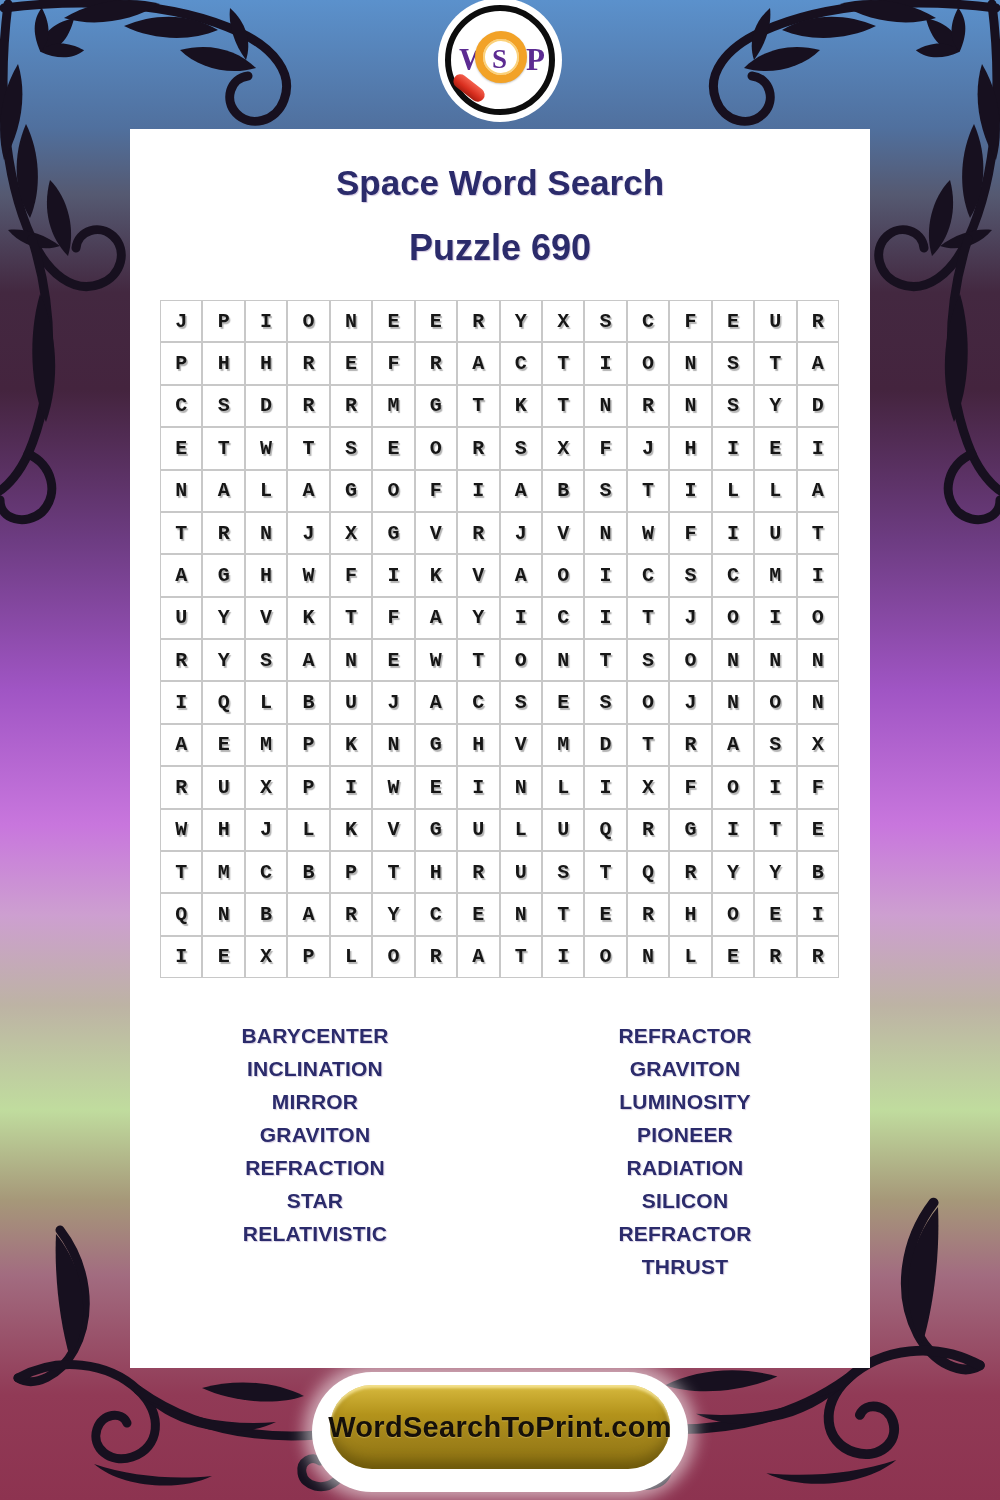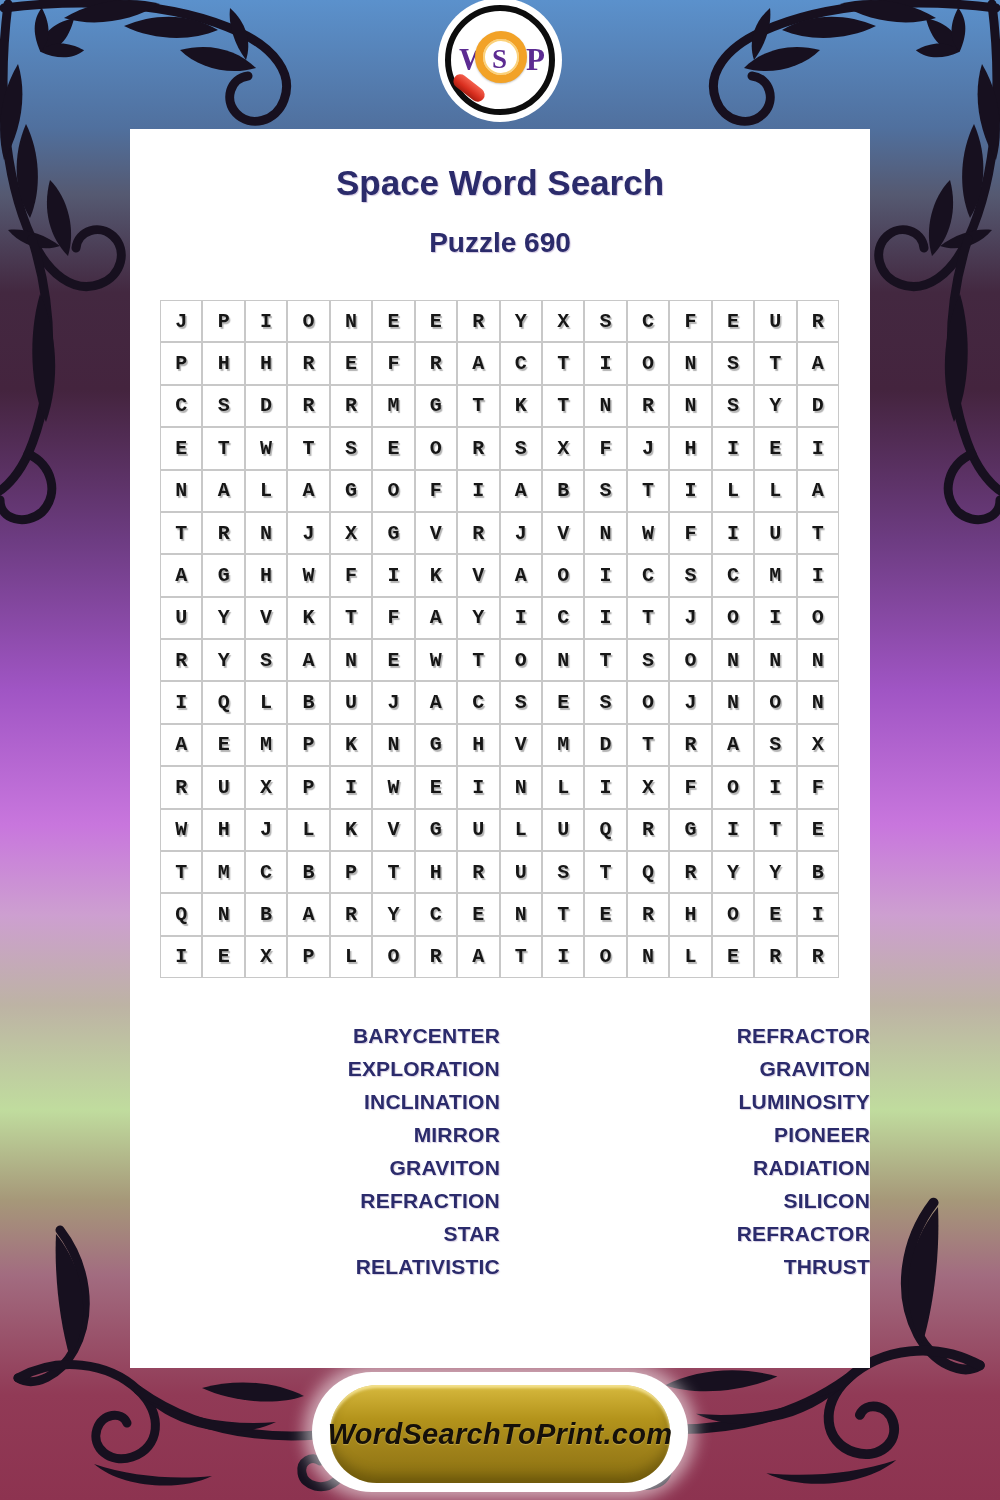--- a/index.html
+++ b/index.html
@@ -36,42 +36,42 @@
     position:absolute;left:130px;top:129px;width:740px;height:1239px;
     background:#ffffff;
   }
   .title{
     position:absolute;top:34px;left:0;width:100%;text-align:center;
     font-size:35px;font-weight:bold;color:#2b2b6b;
     text-shadow:1px 1px 1px rgba(120,90,160,0.35);
   }
   .subtitle{
     position:absolute;top:98px;left:0;width:100%;text-align:center;
-    font-size:28px;font-weight:bold;color:#2b2b6b;
+    font-size:36px;font-weight:bold;color:#2b2b6b;
     text-shadow:1px 1px 1px rgba(120,90,160,0.35);
   }
   
   .grid{
     position:absolute;left:30px;top:171px;width:679px;height:678px;
     display:grid;grid-template-columns:repeat(16,1fr);grid-template-rows:repeat(16,1fr);
     background:#ffffff;
   }
   .cell{
     border:1px solid #c8c8c8;
     display:flex;align-items:center;justify-content:center;
     font-family:"Liberation Mono","DejaVu Sans Mono",monospace;
     font-size:20px;font-weight:bold;color:#161616;
     text-shadow:1.5px 1.5px 1px rgba(0,0,0,0.30);
     background:#ffffff;
   }
   
   .words{
     position:absolute;top:890px;left:0;width:100%;display:flex;
   }
-  .word-col{flex:1;text-align:right;}
+  .word-col{flex:1;text-align:center;}
   .word{
     font-size:21px;font-weight:bold;color:#2b2b6b;line-height:33px;
     letter-spacing:0.2px;
     text-shadow:1px 1px 1px rgba(120,90,160,0.30);
   }
   
   .logo{
     position:absolute;left:438px;top:-2px;width:124px;height:124px;
     background:#ffffff;border-radius:50%;z-index:5;
   }
@@ -96,24 +96,24 @@
     background:linear-gradient(180deg,#f4614e 0%,#d92f1f 60%,#a81e12 100%);
     transform:rotate(38deg);z-index:2;
   }
   
   .banner-outer{
     position:absolute;left:312px;top:1372px;width:376px;height:120px;
     background:#ffffff;border-radius:60px;z-index:6;
     box-shadow:0 0 16px 8px rgba(255,255,255,0.55);
   }
   .banner-gold{
-    position:absolute;left:18px;top:13px;width:340px;height:98px;border-radius:47px;
+    position:absolute;left:18px;top:13px;width:340px;height:84px;border-radius:47px;
     background:linear-gradient(180deg,#d7b93e 0%,#b3931b 35%,#a0821a 65%,#8a7010 100%);
     box-shadow:inset 0 3px 3px rgba(255,240,170,0.75), inset 0 -8px 12px rgba(55,42,0,0.35);
-    display:flex;align-items:center;justify-content:center;font-style:italic;
+    display:flex;align-items:center;justify-content:center;
   }
   .banner-text{
     font-size:29px;font-weight:bold;color:#15100a;letter-spacing:0.3px;
     text-shadow:0 1px 1px rgba(255,235,160,0.35);
   }
 </style>
 </head>
 <body>
 
 <div class="page">
@@ -434,21 +434,20 @@
         <div class="cell">N</div>
         <div class="cell">L</div>
         <div class="cell">E</div>
         <div class="cell">R</div>
         <div class="cell">R</div>
       </div>
 
     <div class="words">
       <div class="word-col">
           <div class="word">BARYCENTER</div>
-          <div class="word">EXPLORATION</div>
           <div class="word">INCLINATION</div>
           <div class="word">MIRROR</div>
           <div class="word">GRAVITON</div>
           <div class="word">REFRACTION</div>
           <div class="word">STAR</div>
           <div class="word">RELATIVISTIC</div>
         </div>
       <div class="word-col">
           <div class="word">REFRACTOR</div>
           <div class="word">GRAVITON</div>

